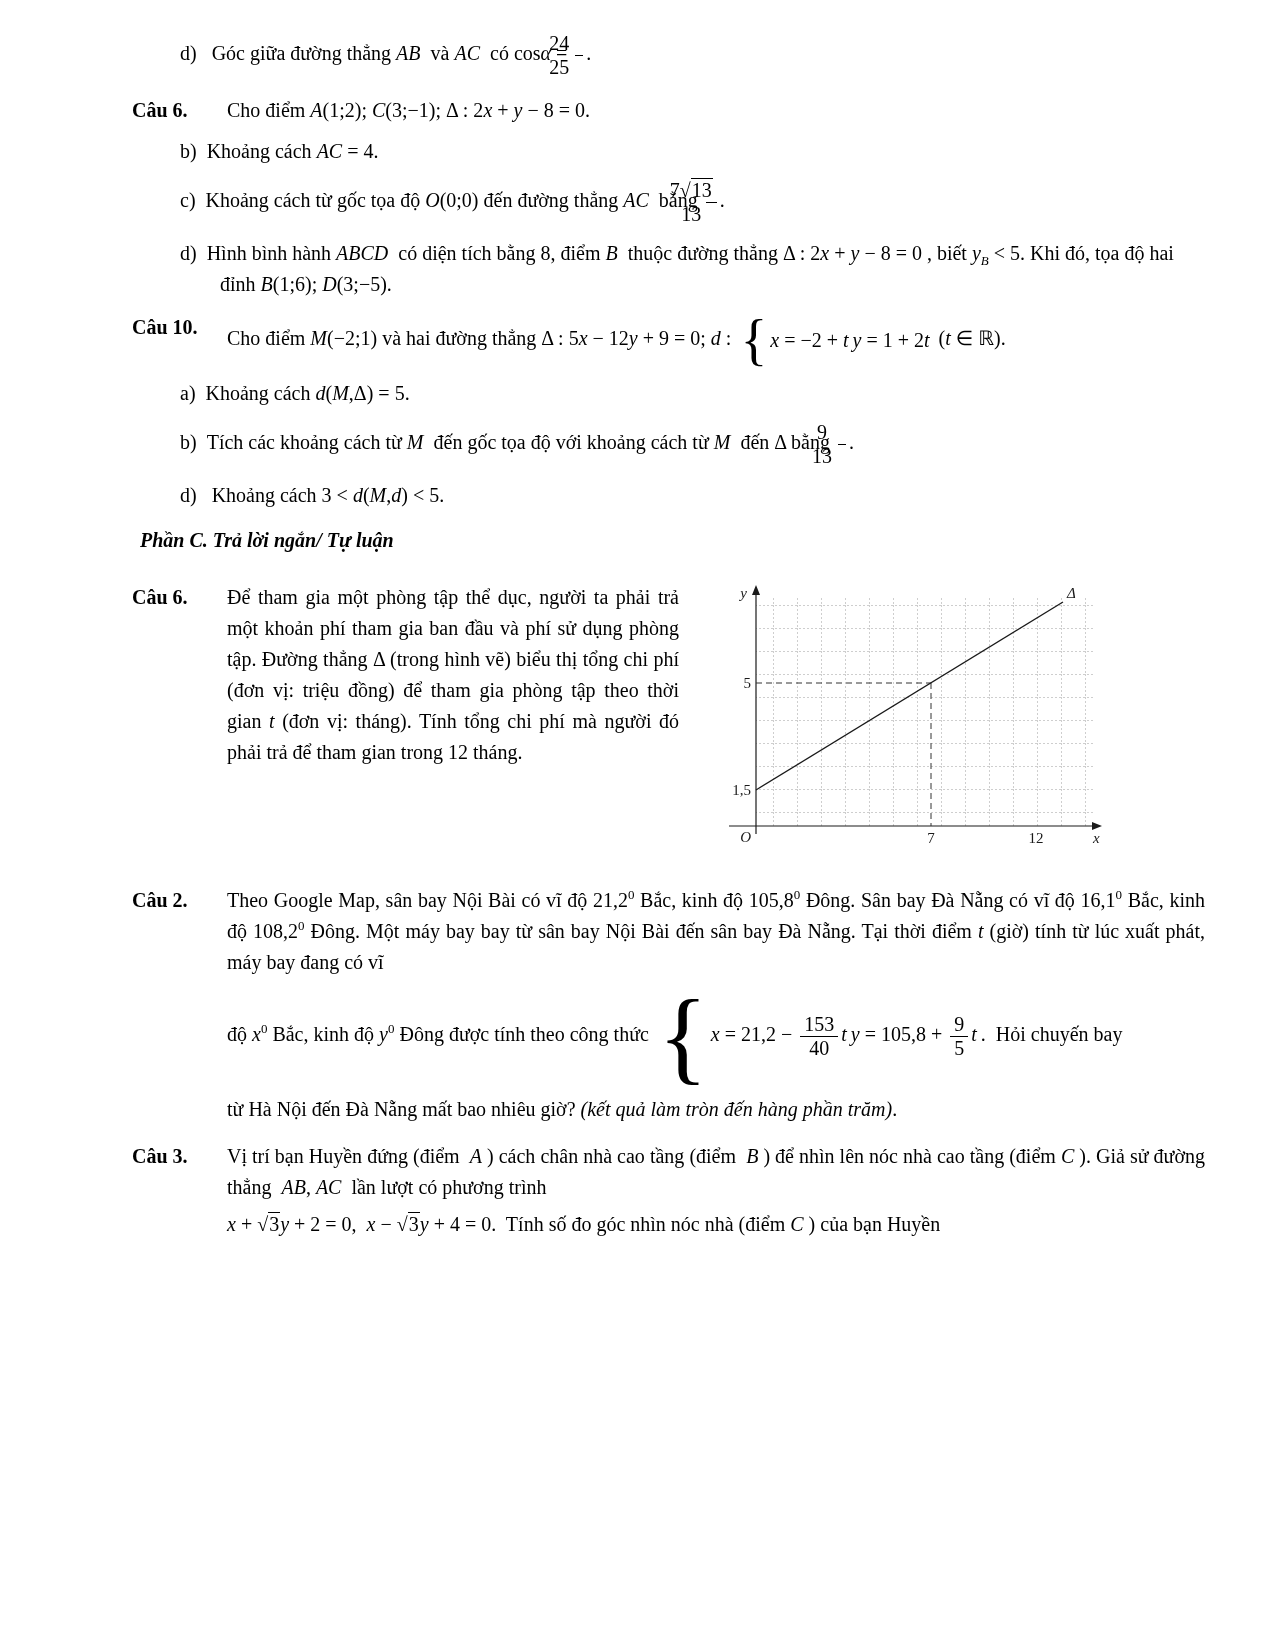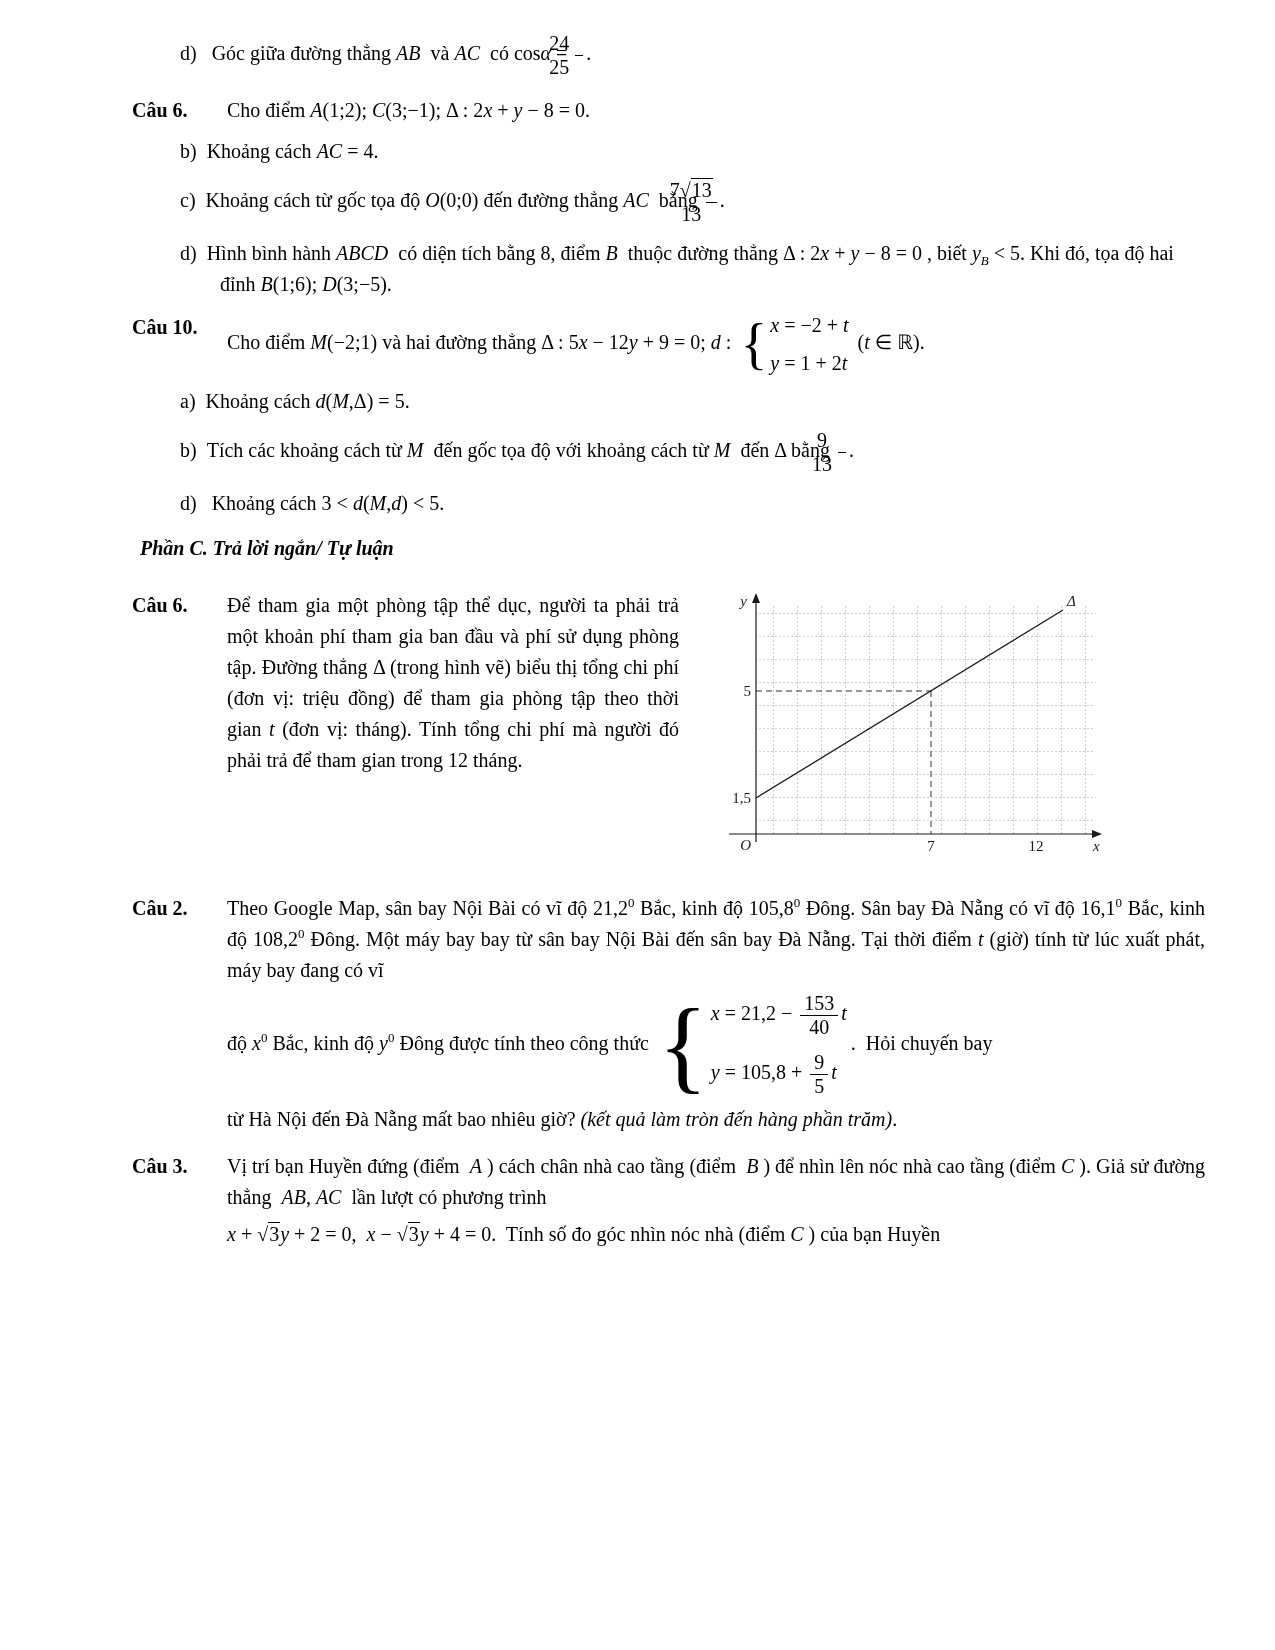--- a/index.html
+++ b/index.html
@@ -24,21 +24,21 @@
   
   i { font-style:italic; }
   .frac { display:inline-block; vertical-align:middle; text-align:center; margin:0 3px; line-height:1.15;font-family:Liberation Serif, serif; }
   .frac .num { display:block; padding:0 4px; border-bottom:1.3px solid #000; }
   .frac .den { display:block; padding:0 4px; }
   .sqrt { white-space:nowrap; }
   .sqrt .rad { border-top:1.3px solid #000; padding:0 1px; }
   .cases { display:inline-flex; align-items:center; vertical-align:middle; margin:0 4px; }
   .cases .brace { font-size:56px; line-height:1; font-weight:300; margin-right:3px; }
   .cases.big .brace { font-size:104px; }
-  .cases .crows { display:inline-flex; flex-direction:column; gap:12px; text-align:left; text-indent:0; }
+  .cases .crows { display:inline-flex; flex-direction:row; gap:4px; text-align:left; text-indent:0; }
   .cases .crow { line-height:1.3; }
   sup { font-size:0.65em; vertical-align:super; line-height:0; }
   sub { font-size:0.65em; vertical-align:sub; line-height:0; }
 
   
   .q1 .body { flex:none; width:452px; }
   .chartbox { margin-left:22px; flex:none; }
   svg text { font-family:"Liberation Serif", serif; font-size:15px; fill:#1a1a1a; }
   svg .it { font-style:italic; }
   .axis { stroke:#1a1a1a; stroke-width:1.2; }

